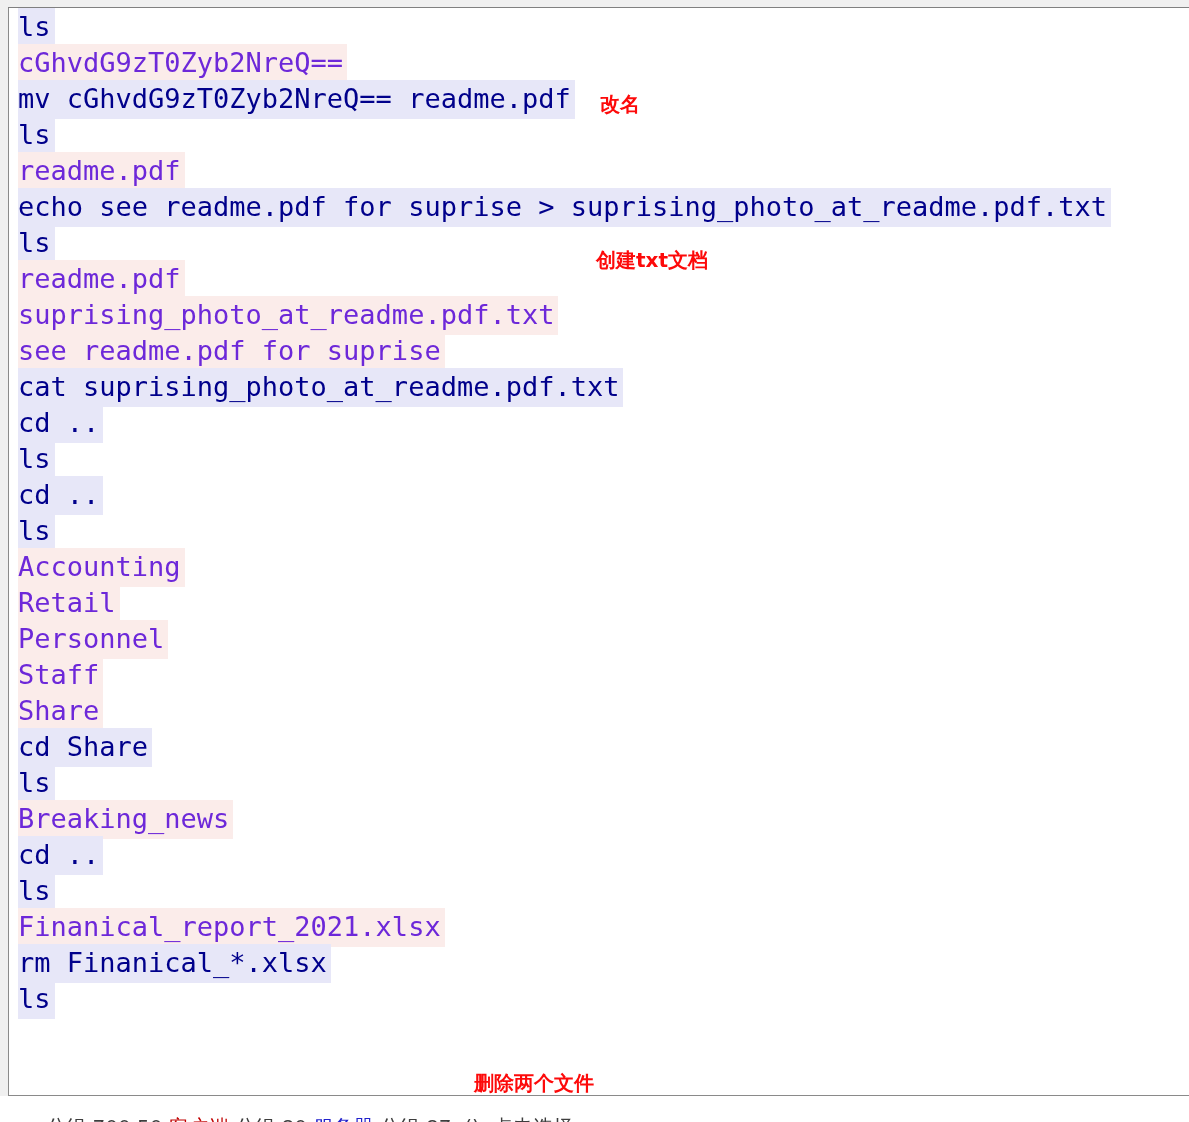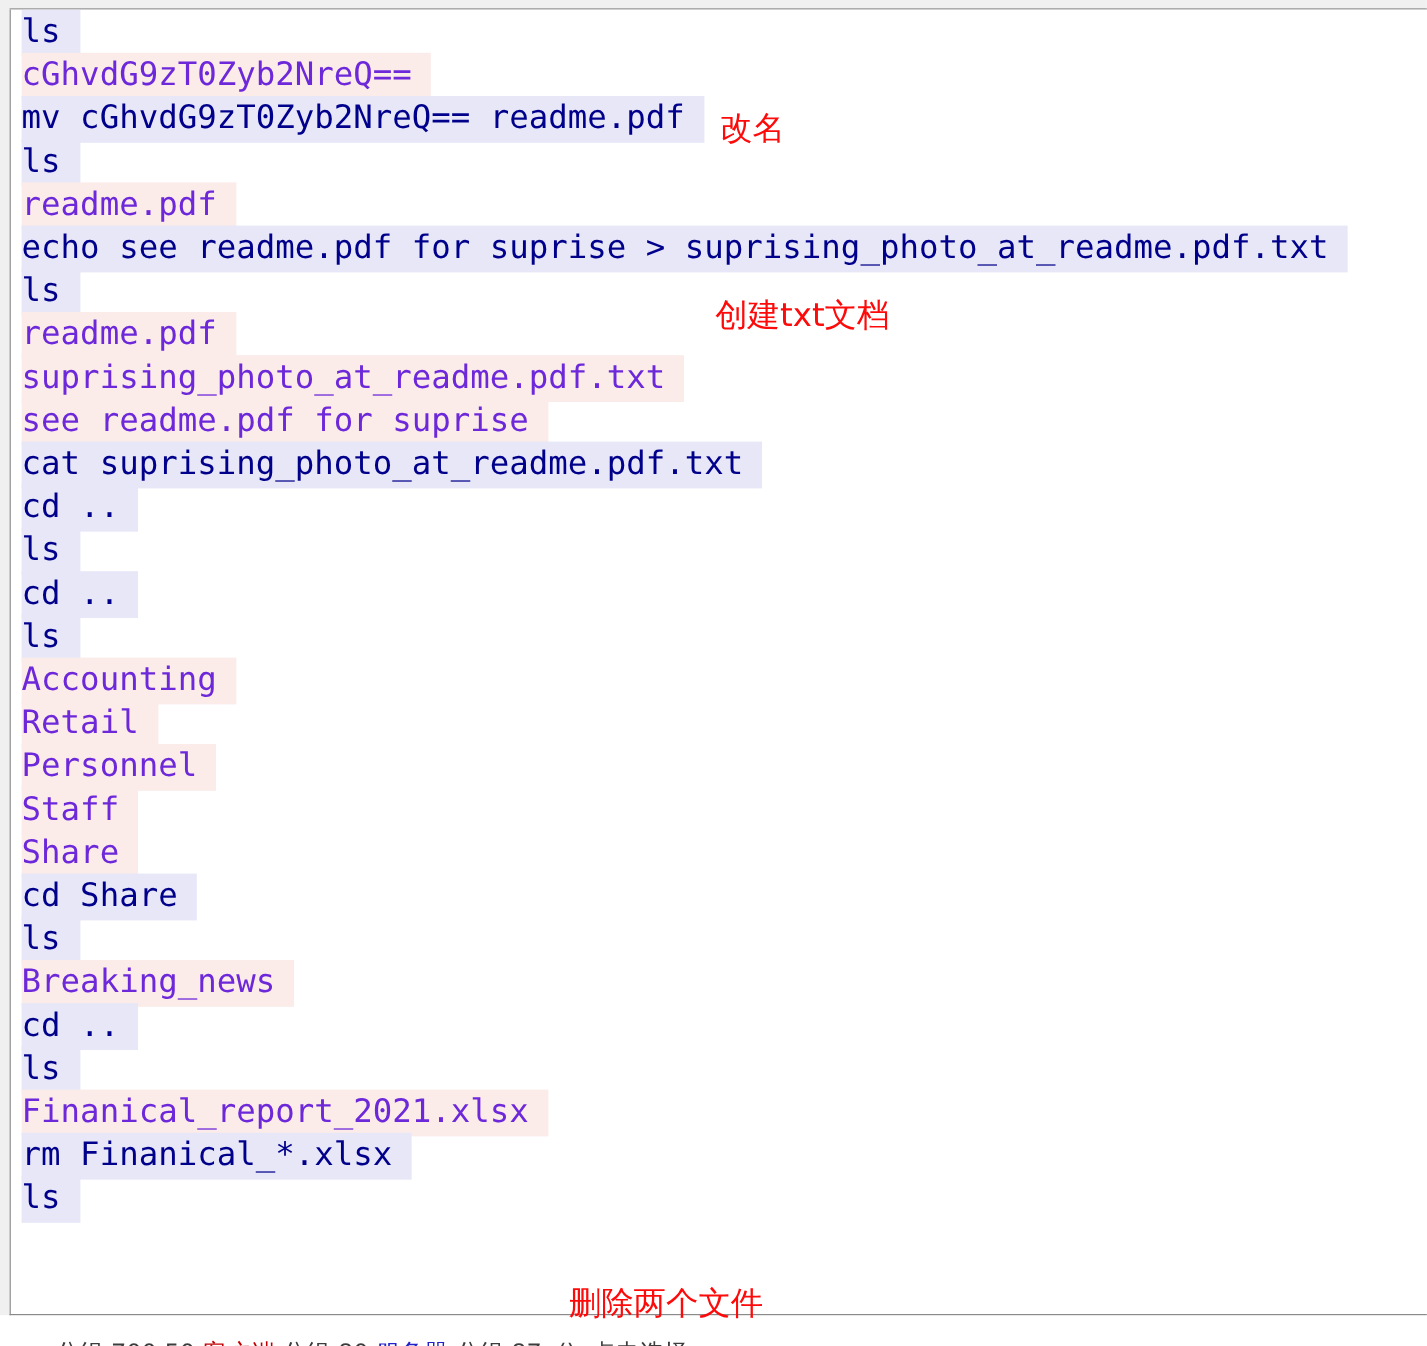--- a/index.html
+++ b/index.html
@@ -66,38 +66,38 @@
   .term-line {
     height: 36px;
     line-height: 36px;
     font-family: "DejaVu Sans Mono", monospace;
     font-size: 27px;
     white-space: pre;
     letter-spacing: 0px;
   }
   .term-line .seg {
     display: inline;
-    padding: 3px 16px 5px 0;
+    padding: 3px 4px 5px 0;
   }
   .term-line.cmd .seg {
     color: #00008b;
     background: #e7e7f8;
   }
   .term-line.out .seg {
     color: #6d28d9;
     background: #fbecea;
   }
 
   
   .annotation {
     position: absolute;
     color: #fd0a0a;
     font-family: "DejaVu Sans", sans-serif;
-    font-size: 27px;
-    font-weight: 400;
+    font-size: 20px;
+    font-weight: 700;
     white-space: nowrap;
     line-height: 1;
   }
   #ann-rename   { left: 600px; top: 94px;  }
   #ann-createtxt{ left: 596px; top: 250px; }
   #ann-delete   { left: 474px; top: 1073px; z-index: 5; }
 
   
   #footer-strip {
     position: absolute;

